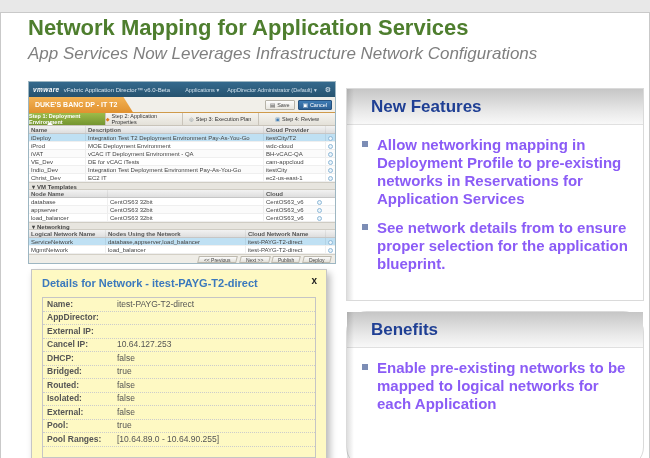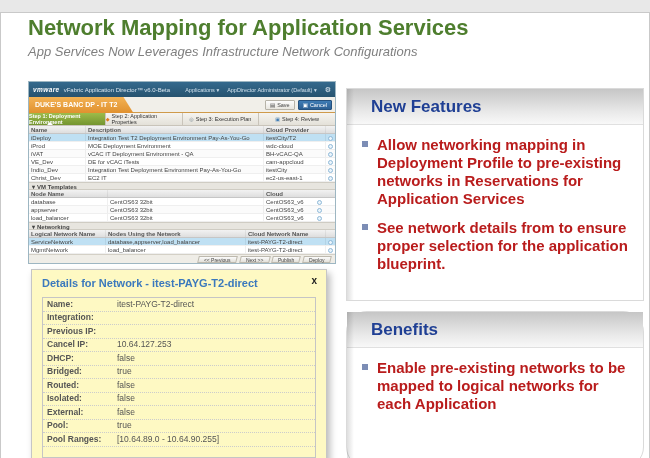--- a/index.html
+++ b/index.html
@@ -2,21 +2,21 @@
 <html><head>
 <meta charset="utf-8">
 <style>
   * { margin:0; padding:0; box-sizing:border-box; }
   body { background:#e8e8e8; font-family:"Liberation Sans", sans-serif; }
   .slide { position:relative; width:650px; height:458px; background:#ffffff;
            border:1px solid #c9c9c9; overflow:hidden; margin:12px auto; }
 
   
   .slide-title { position:absolute; left:27px; top:2px; font-size:22px; font-weight:bold; color:#4e7e2e; }
-  .slide-subtitle { position:absolute; left:27px; top:31px; font-size:13px; font-style:italic; color:#7f7f7f; }
+  .slide-subtitle { position:absolute; left:27px; top:31px; font-size:17px; font-style:italic; color:#7f7f7f; }
 
   
   .app { position:absolute; left:27px; top:68px; width:308px; height:183px;
          border:1px solid #9db6c2; background:#fff; font-size:6px; color:#333; }
   .aw-header { height:15px; background:linear-gradient(#34698d,#27536f); color:#fff;
                display:flex; align-items:center; padding:0 4px; gap:4px; }
   .aw-logo { font-weight:bold; font-style:italic; font-size:6.5px; letter-spacing:.4px; }
   .aw-product { font-size:6px; color:#d8e6f0; }
   .aw-header-right { margin-left:auto; display:flex; gap:8px; align-items:center; color:#cfe0ec; font-size:5.5px; }
   .aw-gear { font-size:7px; color:#e6eef5; }
@@ -75,21 +75,21 @@
 
   
   .section { position:absolute; left:345px; width:298px; background:#fff; border:1px solid #dadada; }
   .section::before { content:""; position:absolute; left:0; top:0; bottom:0; width:7px;
                      background:linear-gradient(90deg, rgba(0,0,0,0.13), rgba(0,0,0,0)); pointer-events:none; }
   .section-header { height:36px; background:linear-gradient(180deg,#c6c6c6 0%, #e9e9e9 65%, #f8f8f8 100%);
                     display:flex; align-items:center; padding-left:24px;
                     font-size:17px; font-weight:bold; color:#1f3f94; border-bottom:1px solid #e0e0e0; }
   .section ul { list-style:none; padding:11px 10px 0 13px; }
   .section li { position:relative; padding-left:17px; margin-bottom:11px;
-                font-size:15px; font-weight:bold; color:#b91c1c; line-height:1.2; }
+                font-size:15px; font-weight:bold; color:#8b5cf6; line-height:1.2; }
   .section li::before { content:""; position:absolute; left:2px; top:5px; width:6px; height:6px; background:#7c8db5; }
   .sec-new { top:75px;  height:213px; }
   .sec-ben { top:298px; height:157px;border-radius:21px; }
 
   
   .frag { position:absolute; height:7px; top:451px; }
   .frag-green { left:562px; width:38px; background:#a9c88f; }
   .frag-gray  { left:610px; width:40px; background:#c7cbd0; }
 </style>
 </head>
@@ -261,25 +261,25 @@
 
   <div class="details">
     <div class="details-title">Details for Network - itest-PAYG-T2-direct</div>
     <div class="details-close">x</div>
     <div class="details-table">
       <div class="drow">
           <div class="dlabel">Name:</div>
           <div>itest-PAYG-T2-direct</div>
         </div>
       <div class="drow">
-          <div class="dlabel">Integration:</div>
+          <div class="dlabel">AppDirector:</div>
           <div></div>
         </div>
       <div class="drow">
-          <div class="dlabel">Previous IP:</div>
+          <div class="dlabel">External IP:</div>
           <div></div>
         </div>
       <div class="drow">
           <div class="dlabel">Cancel IP:</div>
           <div>10.64.127.253</div>
         </div>
       <div class="drow">
           <div class="dlabel">DHCP:</div>
           <div>false</div>
         </div>

